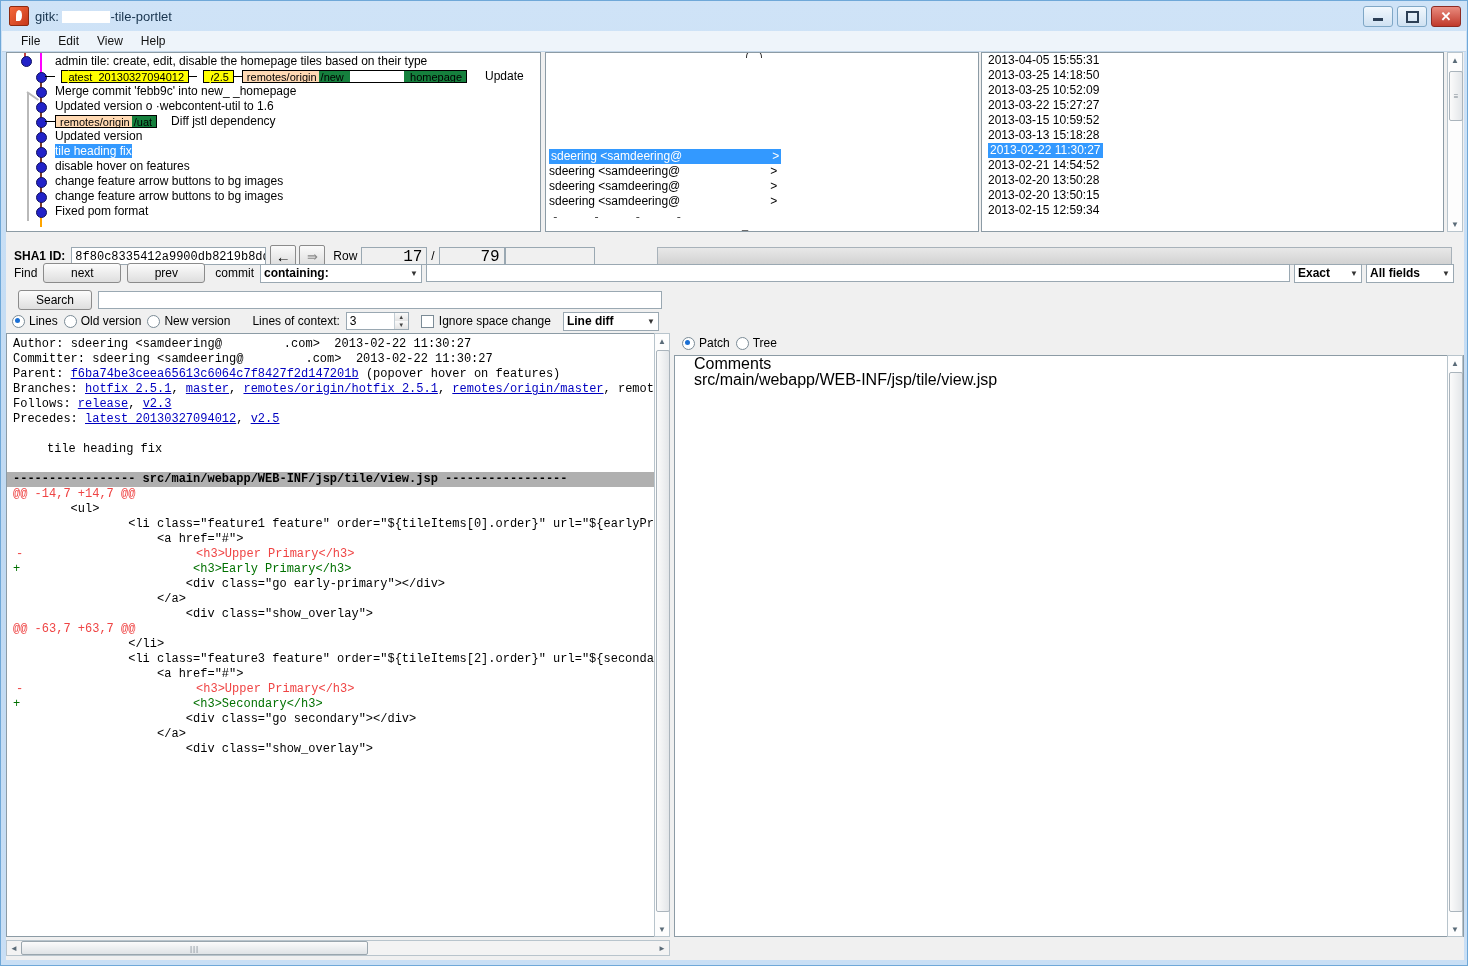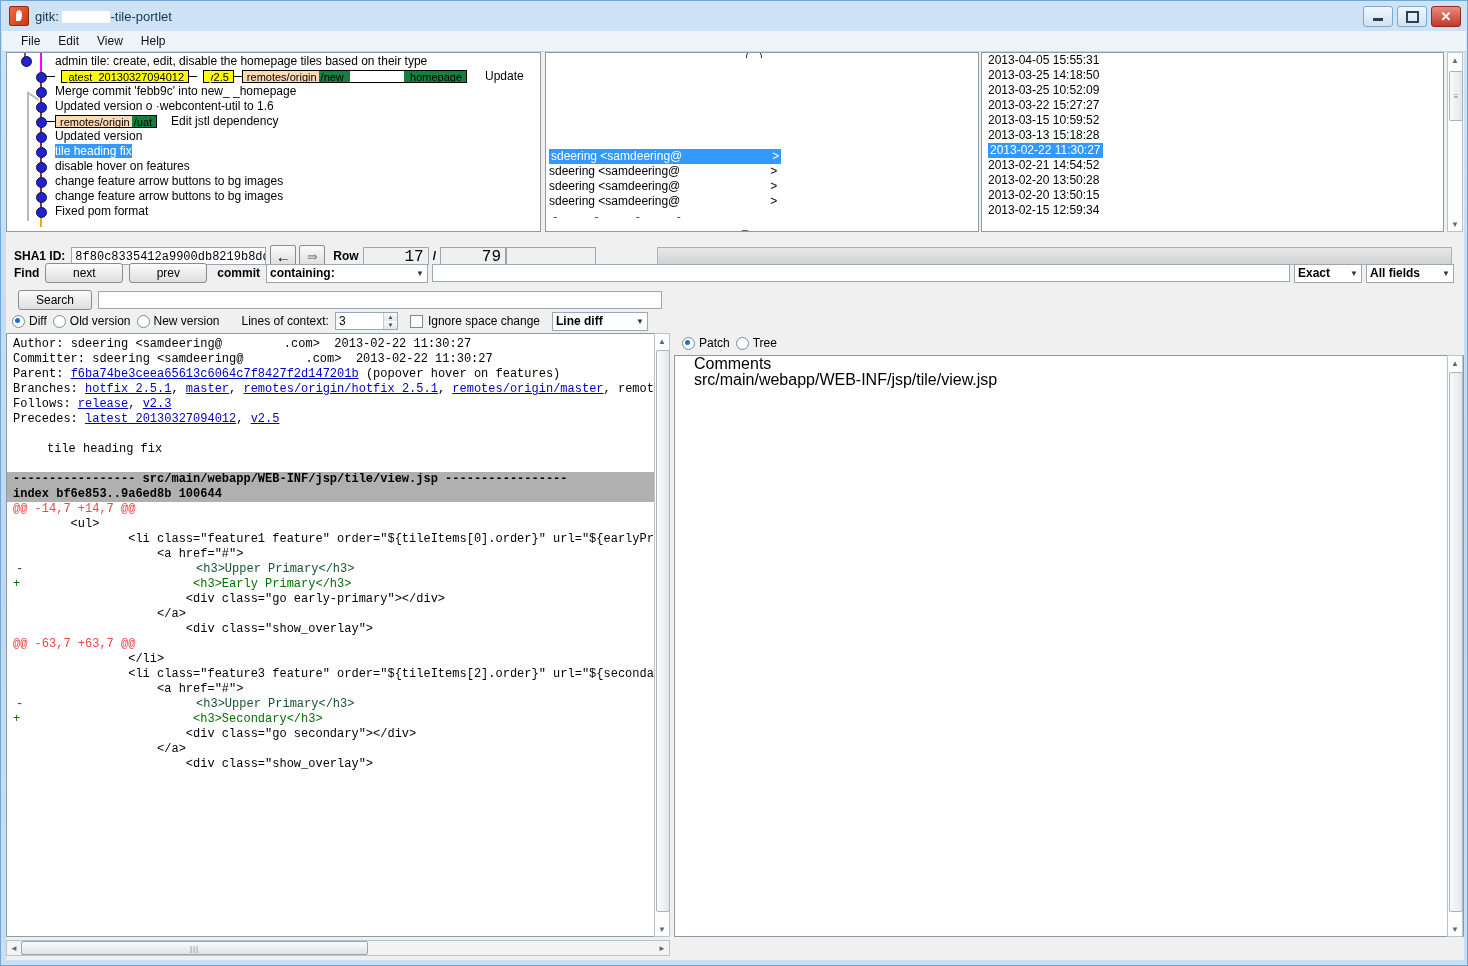--- a/index.html
+++ b/index.html
@@ -128,21 +128,21 @@
     display:flex;align-items:center;justify-content:center;
     font-size:8px;color:#7a868f;letter-spacing:1px;
   }
 
   
   #sharow{
     position:absolute;left:0;top:183px;width:1458px;height:24px;
     display:flex;align-items:center;margin-top:9px;
   }
   .lbl{font-size:12px;font-weight:bold;margin:0 6px 0 8px;}
-  .lbl-n{font-weight:bold;}
+  .lbl-n{font-weight:normal;}
   .txtfield{
     background:#fff;border:1px solid #9aa8b2;height:18px;line-height:18px;
     font-family:"Liberation Mono",monospace;font-size:12px;
     padding:0 3px;box-sizing:border-box;white-space:nowrap;overflow:hidden;
   }
   .btn{
     background:linear-gradient(180deg,#fafafa,#dcdcdc);
     border:1px solid #8b8b8b;border-radius:2px;
     font-size:12px;display:flex;align-items:center;justify-content:center;
     box-sizing:border-box;
@@ -200,21 +200,21 @@
   
   #diffpane{
     position:absolute;left:0;top:281px;width:664px;height:604px;
     background:#fff;border:1px solid #8c9ba5;box-sizing:border-box;overflow:hidden;
   }
   .code{
     font-family:"Liberation Mono",monospace;font-size:12px;
     white-space:pre;line-height:15px;padding-left:6px;
   }
   .c-blue{color:#ef4444;}
-  .c-red{color:#14532d;padding-left:9px;}
+  .c-red{color:#ef4444;padding-left:9px;}
   .c-green{color:#007000;}
   .c-link{color:#0000c0;text-decoration:underline;}
   .filehdr{
     background:#b0b0b0;font-family:"Liberation Mono",monospace;font-size:12px;
     font-weight:bold;white-space:pre;line-height:15px;padding-left:6px;color:#000;
   }
 
   
   #rightpane{
     position:absolute;left:668px;top:281px;width:790px;height:604px;
@@ -289,21 +289,21 @@
         <div class="ctext" style="top:1px;">admin tile: create, edit, disable the homepage tiles based on their type</div>
 
         <div class="ctext" style="top:16px;left:48px;">
           <span class="tag tag-yellow tag-arrow">latest_20130327094012</span><span style="display:inline-block;width:8px;height:1px;background:#000;vertical-align:middle;"></span><span class="tag tag-yellow tag-arrow">v2.5</span><span style="display:inline-block;width:8px;height:1px;background:#000;vertical-align:middle;"></span><span class="tag tag-head">remotes/origin</span><span class="tag tag-green">/<span>new_</span><span class="redact" style="width:54px;"></span><span>_homepage</span></span><span style="margin-left:18px;">Update</span>
         </div>
 
         <div class="ctext" style="top:31px;">Merge commit 'febb9c' into new_          _homepage</div>
         <div class="ctext" style="top:46px;">Updated version o            ·webcontent-util to 1.6</div>
 
         <div class="ctext" style="top:61px;left:48px;">
-          <span class="tag tag-head">remotes/origin</span><span class="tag tag-green">/<span>uat</span></span><span style="margin-left:14px;">Edit jstl dependency</span>
+          <span class="tag tag-head">remotes/origin</span><span class="tag tag-green">/<span>uat</span></span><span style="margin-left:14px;">Diff jstl dependency</span>
         </div>
 
         <div class="ctext" style="top:76px;">Updated version</div>
         <div class="ctext" style="top:91px;"><span class="sel">tile heading fix</span></div>
         <div class="ctext" style="top:106px;">disable hover on features</div>
         <div class="ctext" style="top:121px;">change feature arrow buttons to bg images</div>
         <div class="ctext" style="top:136px;">change feature arrow buttons to bg images</div>
         <div class="ctext" style="top:151px;">Fixed pom format</div>
       </div>
 
@@ -374,21 +374,21 @@
       </div>
     </div>
 
     <div id="searchrow">
       <div class="pbtn" style="width:74px;margin-left:12px;">Search</div>
       <div class="txtfield" style="width:564px;margin-left:6px;font-family:'Liberation Sans',sans-serif;"></div>
     </div>
 
     <div id="optrow">
       <span class="radio on"></span>
-      <span>Diff</span>
+      <span>Lines</span>
       <span class="radio"></span>
       <span>Old version</span>
       <span class="radio"></span>
       <span>New version</span>
       <span style="margin-left:22px;">Lines of context:</span>
       <span class="spin" style="margin-left:6px;">
         <span class="val">3</span>
         <span class="arrows">
             <div>▲</div>
             <div>▼</div>
@@ -406,21 +406,20 @@
       <div class="code" style="padding-top:3px;"><span>Author:</span> <span>sdeering &lt;samdeering@</span><span style="display:inline-block;width:62px;"></span><span>.com&gt;</span>  <span>2013-02-22 11:30:27</span></div>
       <div class="code"><span>Committer:</span> <span>sdeering &lt;samdeering@</span><span style="display:inline-block;width:62px;"></span><span>.com&gt;</span>  <span>2013-02-22 11:30:27</span></div>
       <div class="code"><span>Parent:</span> <span class="c-link">f6ba74be3ceea65613c6064c7f8427f2d147201b</span> <span>(popover hover on features)</span></div>
       <div class="code"><span>Branches:</span> <span class="c-link">hotfix_2.5.1</span>, <span class="c-link">master</span>, <span class="c-link">remotes/origin/hotfix_2.5.1</span>, <span class="c-link">remotes/origin/master</span><span>, remotes</span></div>
       <div class="code"><span>Follows:</span> <span class="c-link">release</span>, <span class="c-link">v2.3</span></div>
       <div class="code"><span>Precedes:</span> <span class="c-link">latest_20130327094012</span>, <span class="c-link">v2.5</span></div>
       <div class="code"> </div>
       <div class="code" style="padding-left:40px;">tile heading fix</div>
       <div class="code"> </div>
       <div class="filehdr">----------------- src/main/webapp/WEB-INF/jsp/tile/view.jsp -----------------</div>
-      <div class="filehdr">index bf6e853..9a6ed8b 100644</div>
 
       <div class="code c-blue">@@ -14,7 +14,7 @@</div>
       <div class="code">        &lt;ul&gt;</div>
       <div class="code">                &lt;li class="feature1 feature" order="${tileItems[0].order}" url="${earlyPri</div>
       <div class="code">                    &lt;a href="#"&gt;</div>
       <div class="code c-red">-                        &lt;h3&gt;Upper Primary&lt;/h3&gt;</div>
       <div class="code c-green">+                        &lt;h3&gt;Early Primary&lt;/h3&gt;</div>
       <div class="code">                        &lt;div class="go early-primary"&gt;&lt;/div&gt;</div>
       <div class="code">                    &lt;/a&gt;</div>
       <div class="code"></div>

